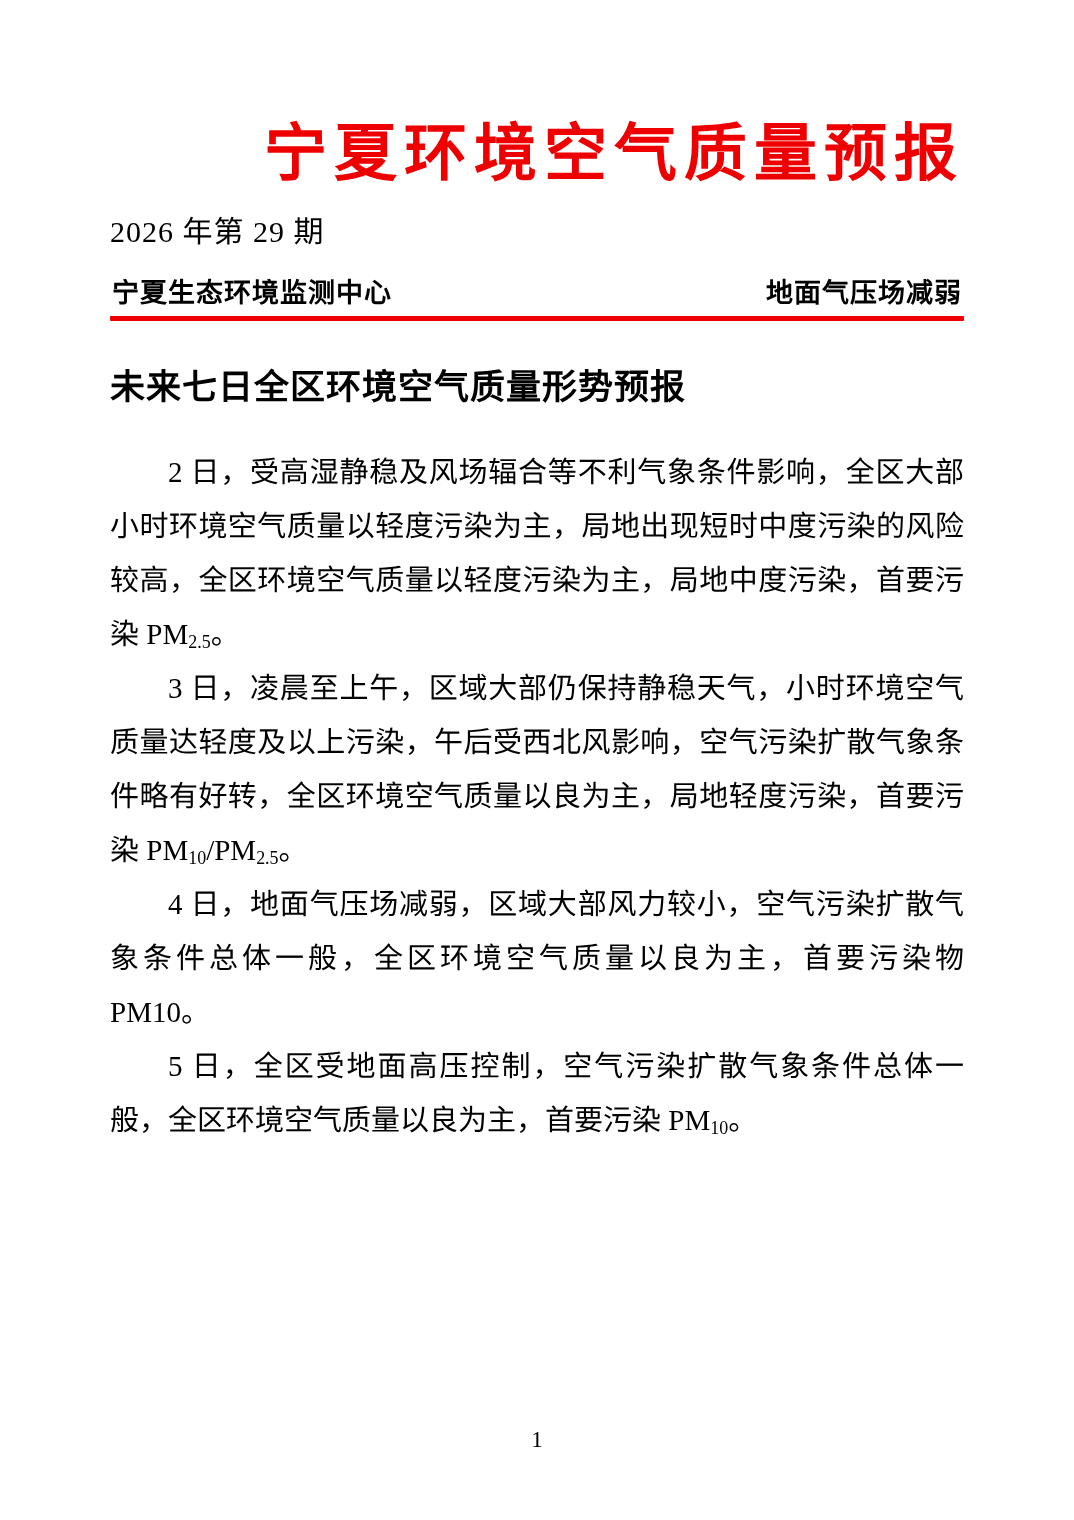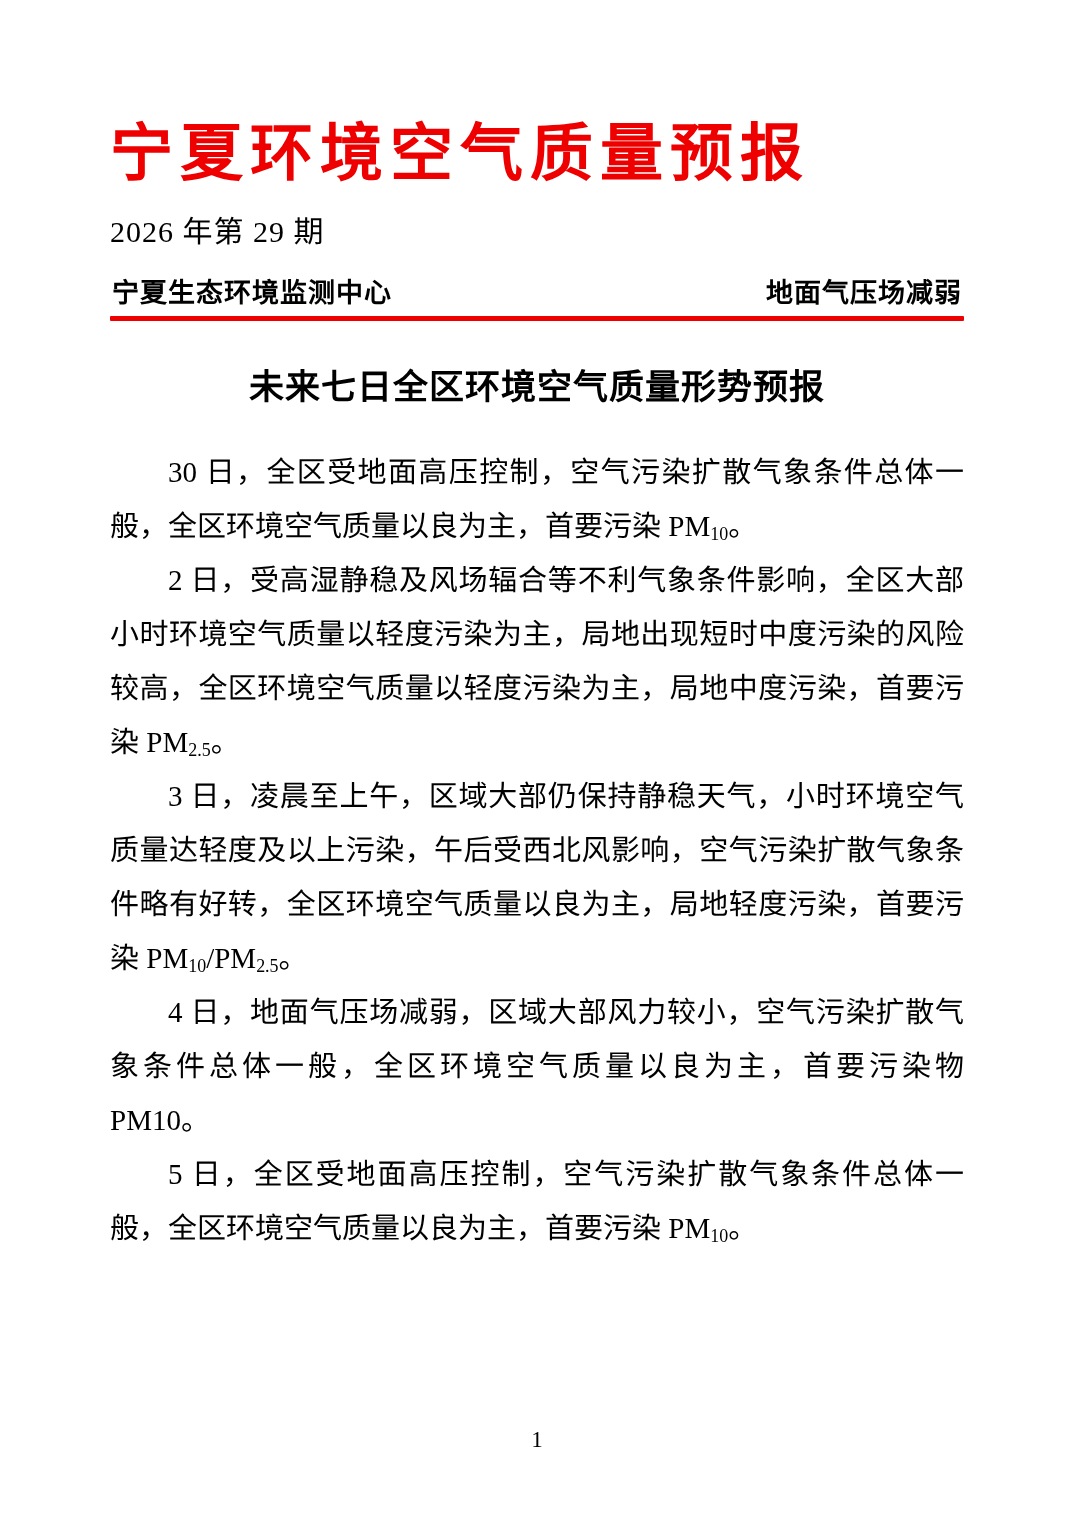--- a/index.html
+++ b/index.html
@@ -23,21 +23,21 @@
     background: var(--bg-color);
     overflow: hidden;
   }
   .doc {
     width: 854px;
     margin: 0 auto;
     padding-top: 112px;
   }
   .doc-title {
     margin: 0;
-    text-align: left;
+    text-align: right;
     font-family: "Liberation Serif", "DejaVu Serif", serif;
     font-weight: bold;
     font-size: 63px;
     line-height: 84px;
     letter-spacing: 7px;
     color: var(--title-red);
     white-space: nowrap;
   }
   .issue-line {
     margin-top: 16px;
@@ -64,21 +64,20 @@
     font-family: "Liberation Serif", "DejaVu Serif", serif;
     letter-spacing: 1px;
   }
   .masthead-rule {
     height: 5px;
     background: var(--rule-red);
     border-radius: 1px;
   }
   .section-title {
     margin: 44px 0 4px 0;
-    text-align: center;
     font-family: "Liberation Sans", "DejaVu Sans", sans-serif;
     font-weight: bold;
     font-size: 35px;
     line-height: 44px;
     letter-spacing: 1px;
   }
   .body-text {
     margin-top: 36px;
     font-size: 29px;
     line-height: 54px;
@@ -118,21 +117,20 @@
     <div class="masthead">
       <span class="org">宁夏生态环境监测中心</span>
       <span class="org">地面气压场减弱</span>
     </div>
 
     <div class="masthead-rule"></div>
 
     <h2 class="section-title">未来七日全区环境空气质量形势预报</h2>
 
     <div class="body-text">
-      <p><span>30 日，全区受地面高压控制，空气污染扩散气象条件总体一般，全区环境空气质量以良为主，首要污染 PM</span><sub>10</sub><span>。</span></p>
       <p><span>2 日，受高湿静稳及风场辐合等不利气象条件影响，全区大部小时环境空气质量以轻度污染为主，局地出现短时中度污染的风险较高，全区环境空气质量以轻度污染为主，局地中度污染，首要污染 PM</span><sub>2.5</sub><span>。</span></p>
       <p><span>3 日，凌晨至上午，区域大部仍保持静稳天气，小时环境空气质量达轻度及以上污染，午后受西北风影响，空气污染扩散气象条件略有好转，全区环境空气质量以良为主，局地轻度污染，首要污染 PM</span><sub>10</sub><span>/PM</span><sub>2.5</sub><span>。</span></p>
       <p><span>4 日，地面气压场减弱，区域大部风力较小，空气污染扩散气象条件总体一般，全区环境空气质量以良为主，首要污染物 PM10。</span></p>
       <p><span>5 日，全区受地面高压控制，空气污染扩散气象条件总体一般，全区环境空气质量以良为主，首要污染 PM</span><sub>10</sub><span>。</span></p>
     </div>
   </div>
 
   <div class="page-number">1</div>
 </div>
 

